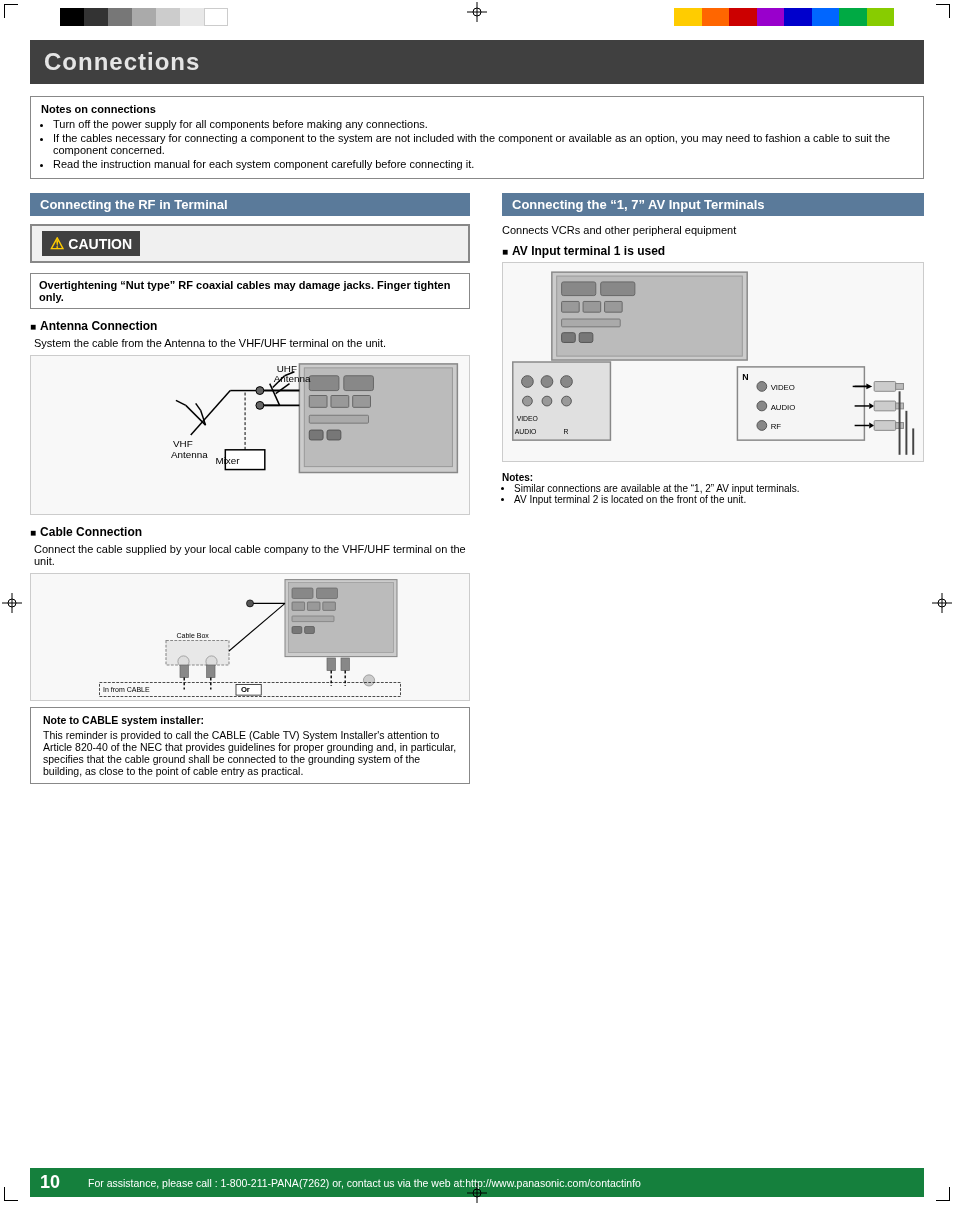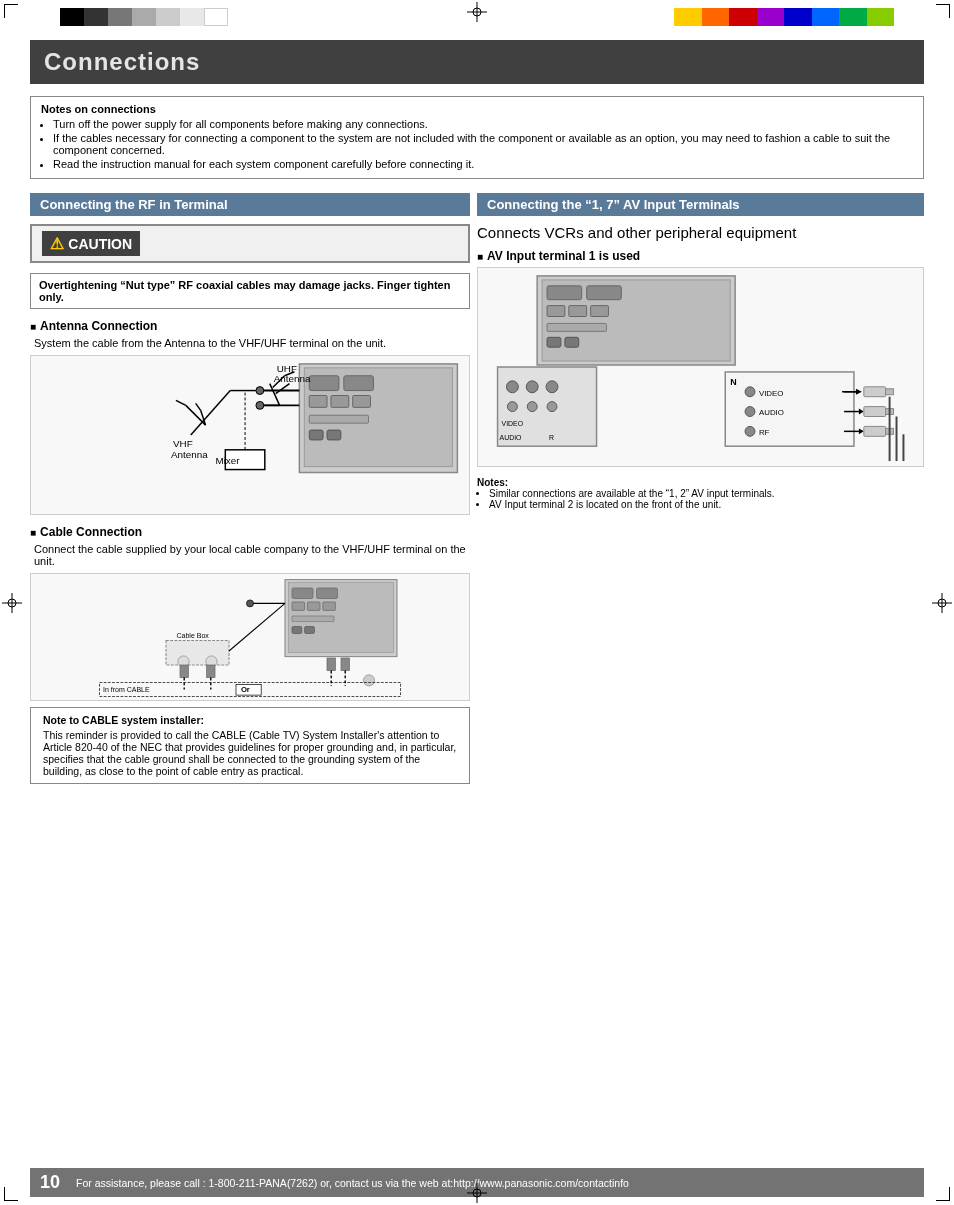--- a/index.html
+++ b/index.html
@@ -88,21 +88,21 @@
     .notes-box ul {
       padding-left: 12px;
     }
     .notes-box ul li {
       margin-bottom: 2px;
     }
 
     
     .two-col {
       display: flex;
-      gap: 7px;
+      gap: 32px;
     }
     .col-left {
       flex: 0 0 440px;
       width: 440px;
     }
     .col-right {
       flex: 1;
     }
 
     
@@ -205,47 +205,47 @@
       font-size: 10.5px;
       margin-top: 6px;
     }
     .cable-note-box .note-title {
       font-weight: bold;
       margin-bottom: 3px;
     }
 
     
     .av-section-desc {
-      font-size: 15px;
+      font-size: 11px;
       margin-bottom: 8px;
     }
 
     .av-notes {
       margin-top: 8px;
       font-size: 10px;
     }
     .av-notes .note-title {
       font-weight: bold;
     }
     .av-notes ul {
       padding-left: 12px;
     }
 
     
     .bottom-bar {
       position: absolute;
       bottom: 8px;
       left: 30px;
       right: 30px;
-      background: #737373;
+      background: #15803d;
       color: #fff;
       display: flex;
       align-items: center;
       padding: 4px 10px;
-      gap: 12px;
+      gap: 24px;
       font-size: 11px;
     }
     .page-num {
       font-size: 18px;
       font-weight: bold;
       color: #fff;
       min-width: 24px;
     }
     .bottom-help-text {
       font-size: 10.5px;

